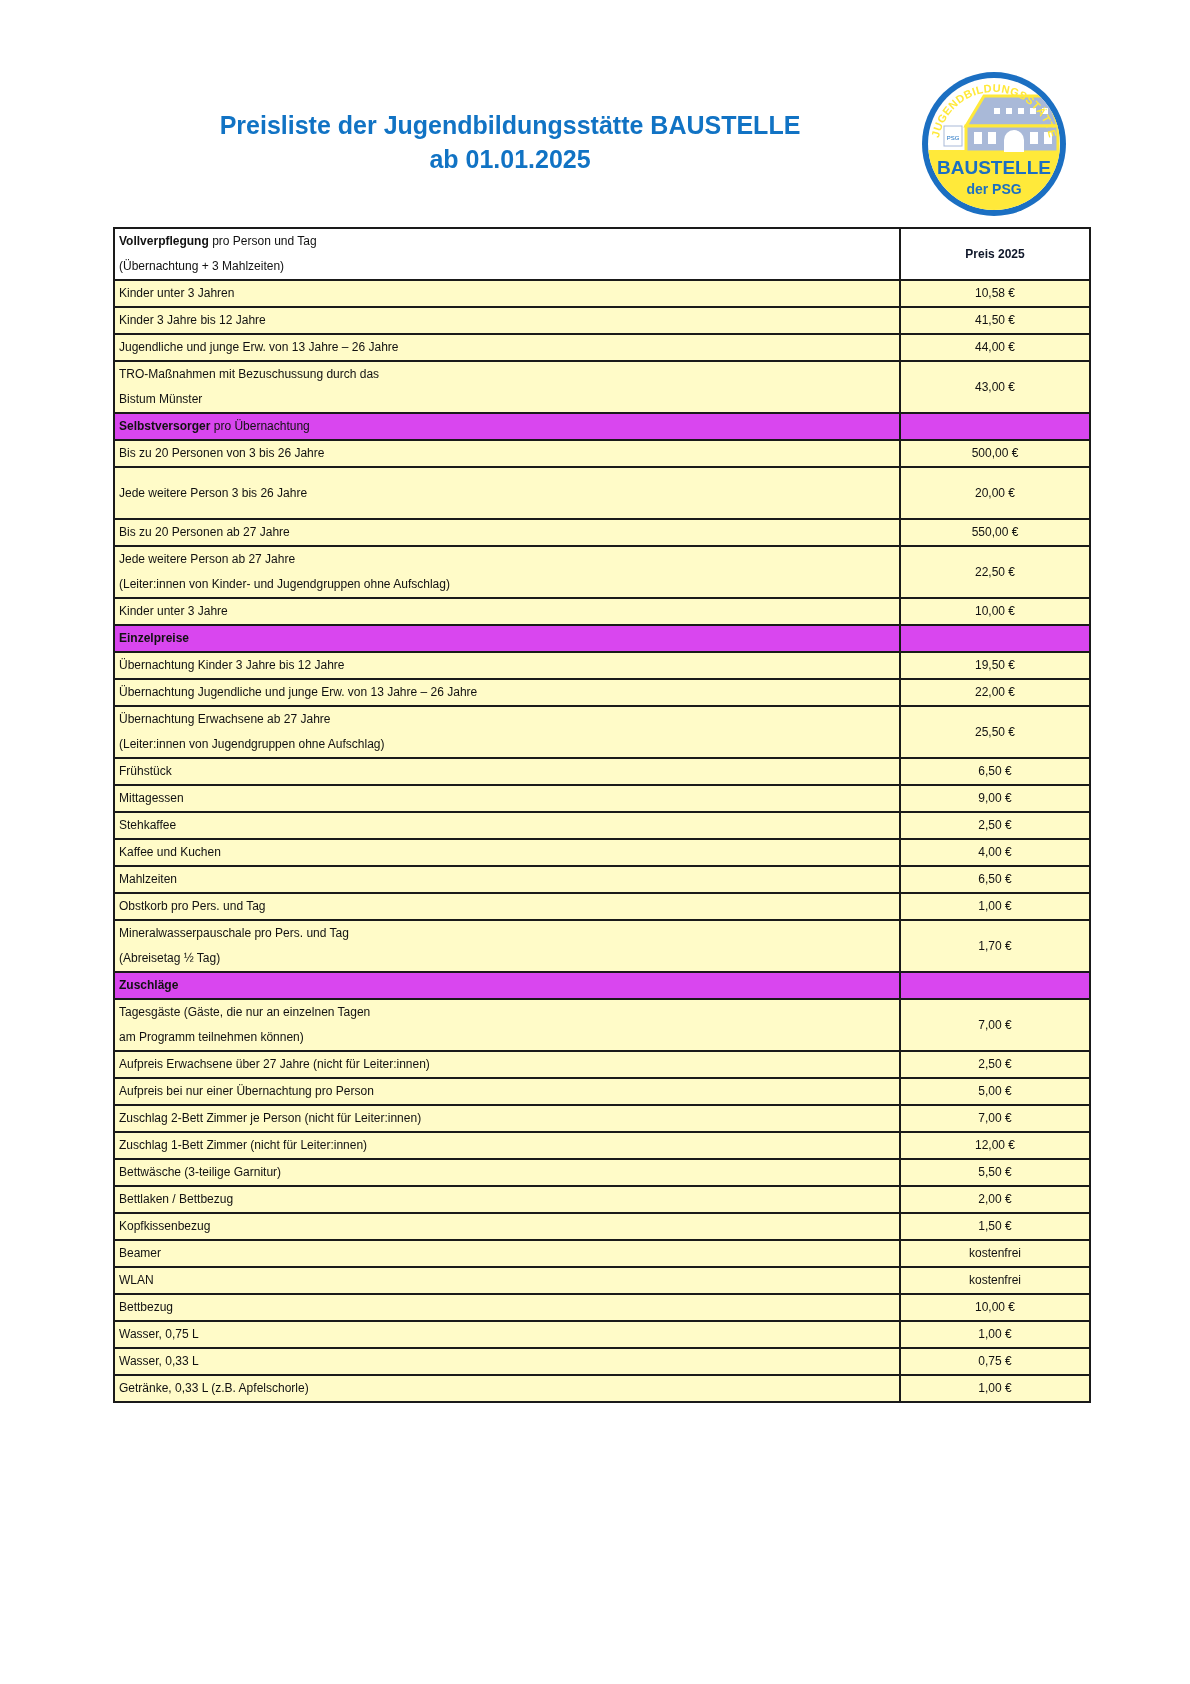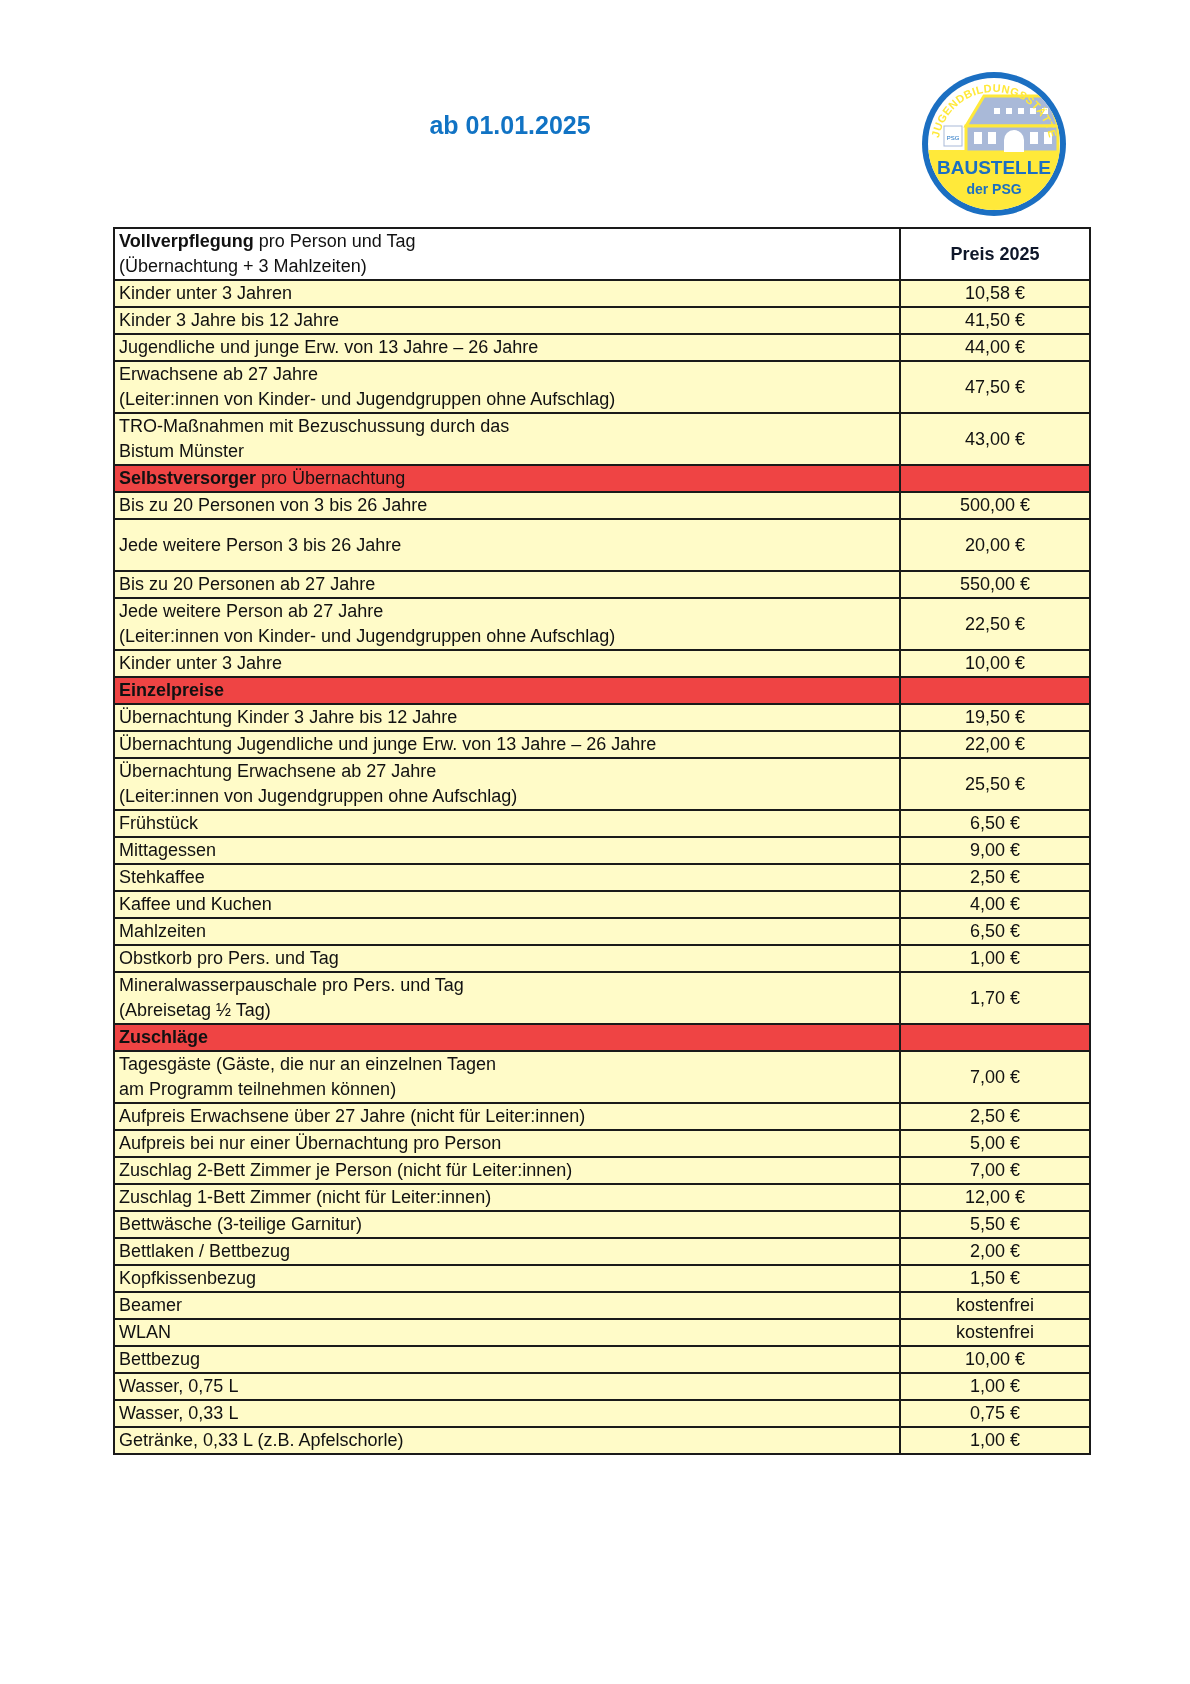--- a/index.html
+++ b/index.html
@@ -1,34 +1,35 @@
 <!DOCTYPE html>
 <html><head>
 <meta charset="utf-8">
 <style>
   html, body { margin: 0; padding: 0; background: #ffffff; }
   body { width: 1190px; height: 1684px; position: relative; font-family: "Liberation Sans", sans-serif; color: #111; }
   .title { position: absolute; left: 150px; top: 108px; width: 720px; text-align: center; color: #1173c4; font-weight: bold; font-size: 25px; line-height: 34px; }
   .logo { position: absolute; left: 918px; top: 68px; width: 152px; height: 152px; }
-  table.prices { position: absolute; left: 113px; top: 227px; width: 978px; border-collapse: collapse; font-size: 18px; }
+  table.prices { position: absolute; left: 113px; top: 227px; width: 978px; border-collapse: collapse; font-size: 12px; }
   table.prices td { border: 2px solid #1a1a1a; padding: 0 4px; line-height: 25px; vertical-align: middle; }
   table.prices td.desc { width: 776px; text-align: left; }
   table.prices td.price { text-align: center; }
   tr.item td { background: #fffbc8; height: 25px; }
   tr.item.two td { height: 48px; }
   tr.item.tall td { height: 50px; }
-  tr.section td { background: #ef4444; height: 25px; }
+  tr.section td { background: #d946ef; height: 25px; }
   tr.head td { background: #ffffff; height: 48px; }
   .hd-price { color: #0f172a; font-weight: bold; }
   b { font-weight: bold; }
 </style>
 </head>
 <body>
 
 <div class="title">
+  <div>Preisliste der Jugendbildungsstätte BAUSTELLE</div>
   <div>ab 01.01.2025</div>
 </div>
 
 <svg class="logo" viewBox="0 0 152 152">
   <defs>
     <path id="ringPath" d="M 20 80 A 56 56 0 0 1 132 80"></path>
     <clipPath id="circ">
         <circle cx="76" cy="76" r="66"></circle>
       </clipPath>
   </defs>
@@ -76,24 +77,20 @@
     </tr>
     <tr class="item">
       <td class="desc">Kinder 3 Jahre bis 12 Jahre</td>
       <td class="price">41,50 €</td>
     </tr>
     <tr class="item">
       <td class="desc">Jugendliche und junge Erw. von 13 Jahre – 26 Jahre</td>
       <td class="price">44,00 €</td>
     </tr>
     <tr class="item two">
-      <td class="desc"><span>Erwachsene ab 27 Jahre</span><br><span>(Leiter:innen von Kinder- und Jugendgruppen ohne Aufschlag)</span></td>
-      <td class="price">47,50 €</td>
-    </tr>
-    <tr class="item two">
       <td class="desc"><span>TRO-Maßnahmen mit Bezuschussung durch das</span><br><span>Bistum Münster</span></td>
       <td class="price">43,00 €</td>
     </tr>
 
     <tr class="section">
       <td class="desc"><b>Selbstversorger</b><span> pro Übernachtung</span></td>
       <td class="price"></td>
     </tr>
     <tr class="item">
       <td class="desc">Bis zu 20 Personen von 3 bis 26 Jahre</td>

